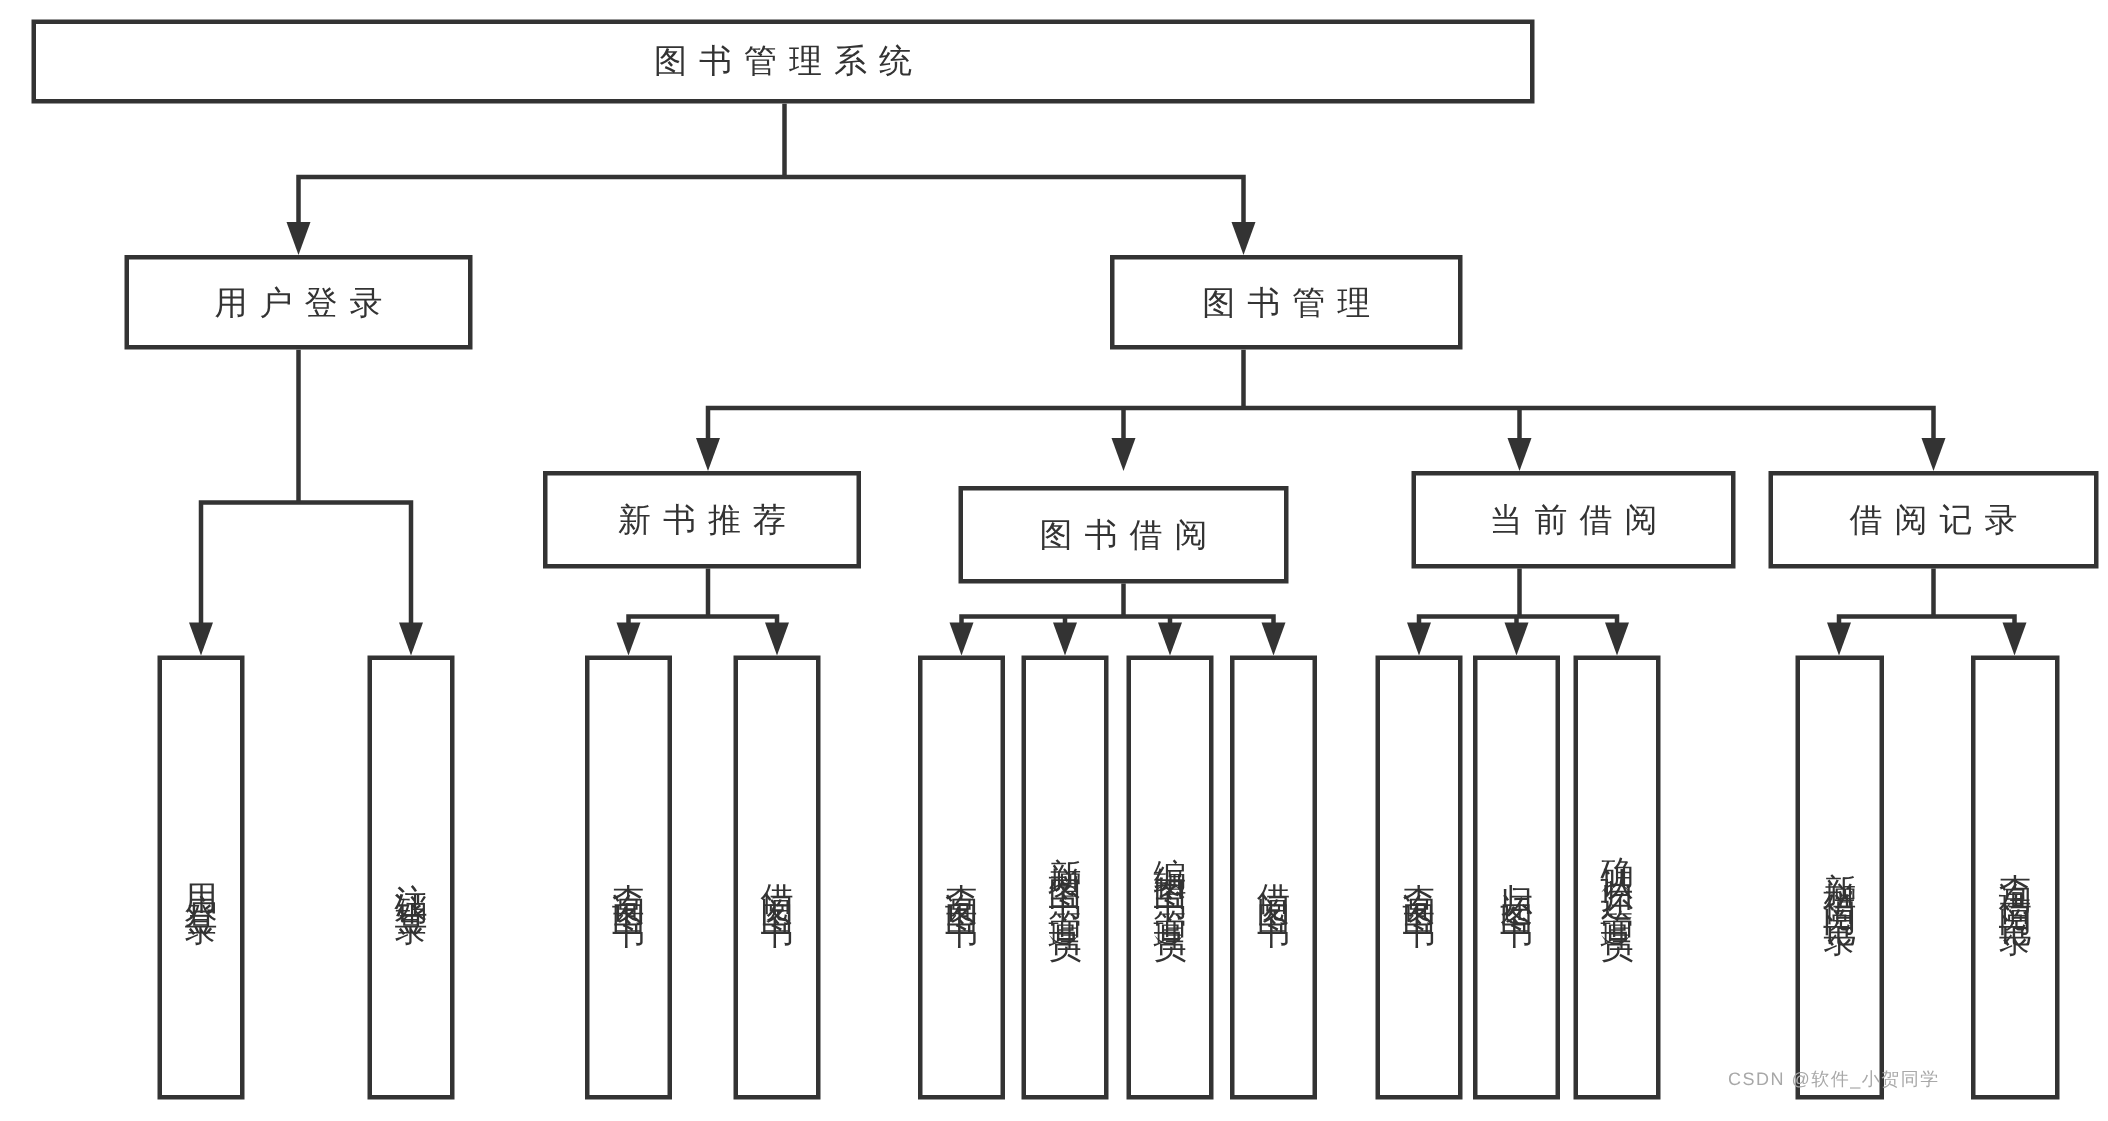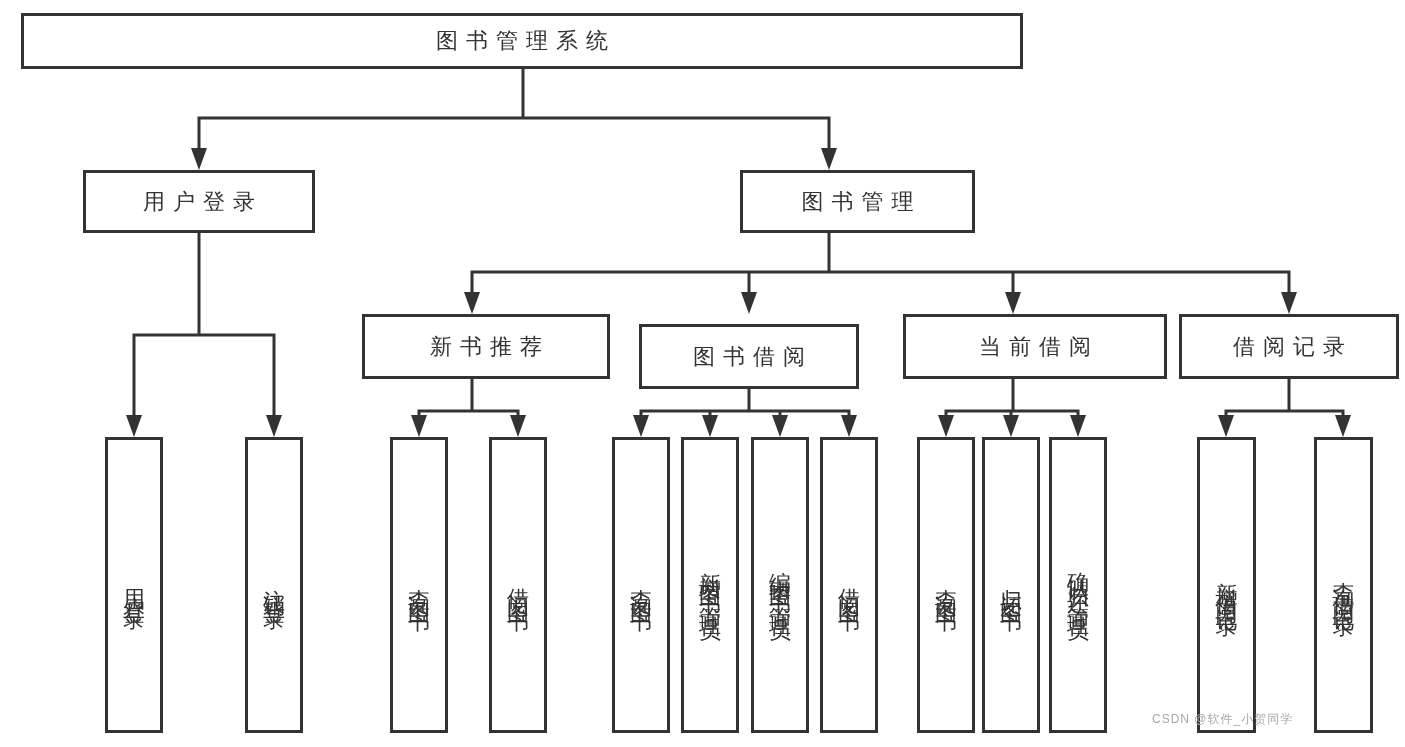--- a/index.html
+++ b/index.html
@@ -80,23 +80,23 @@
     <path class="wire" d="M1226 424 V411 H1343 V424"></path>
     <path class="arrow" d="M1226 437 l-8 -22 h16 z"></path>
     <path class="arrow" d="M1343 437 l-8 -22 h16 z"></path>
   </svg>
 
   <div class="node" style="left:21px; top:13px; width:1002px; height:56px;">图书管理系统</div>
 
   <div class="node" style="left:83px; top:170px; width:232px; height:63px;">用户登录</div>
   <div class="node" style="left:740px; top:170px; width:235px; height:63px;">图书管理</div>
 
-  <div class="node" style="left:362px; top:314px; width:248px; height:65px;">新书推荐</div>
+  <div class="node" style="left:362px; top:314px; width:212px; height:65px;">新书推荐</div>
   <div class="node" style="left:639px; top:324px; width:220px; height:65px;">图书借阅</div>
-  <div class="node" style="left:903px; top:314px; width:264px; height:65px;">当前借阅</div>
+  <div class="node" style="left:941px; top:314px; width:216px; height:65px;">当前借阅</div>
   <div class="node" style="left:1179px; top:314px; width:220px; height:65px;">借阅记录</div>
 
   <div class="node leaf" style="left:105px; top:437px; width:58px; height:296px;">
     <span class="vtext">用户登录</span>
   </div>
   <div class="node leaf" style="left:245px; top:437px; width:58px; height:296px;">
     <span class="vtext">注销登录</span>
   </div>
 
   <div class="node leaf" style="left:390px; top:437px; width:58px; height:296px;">

